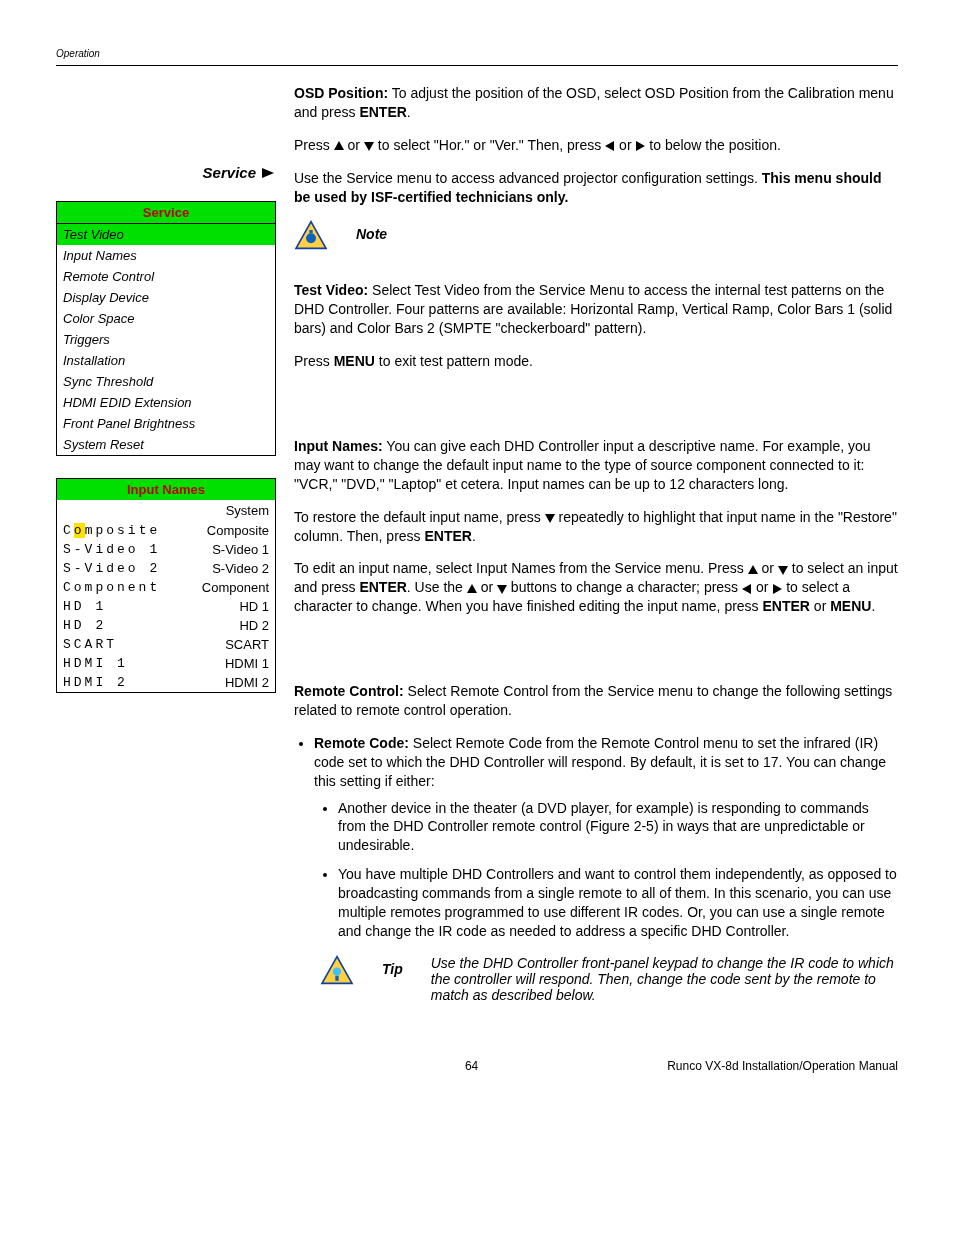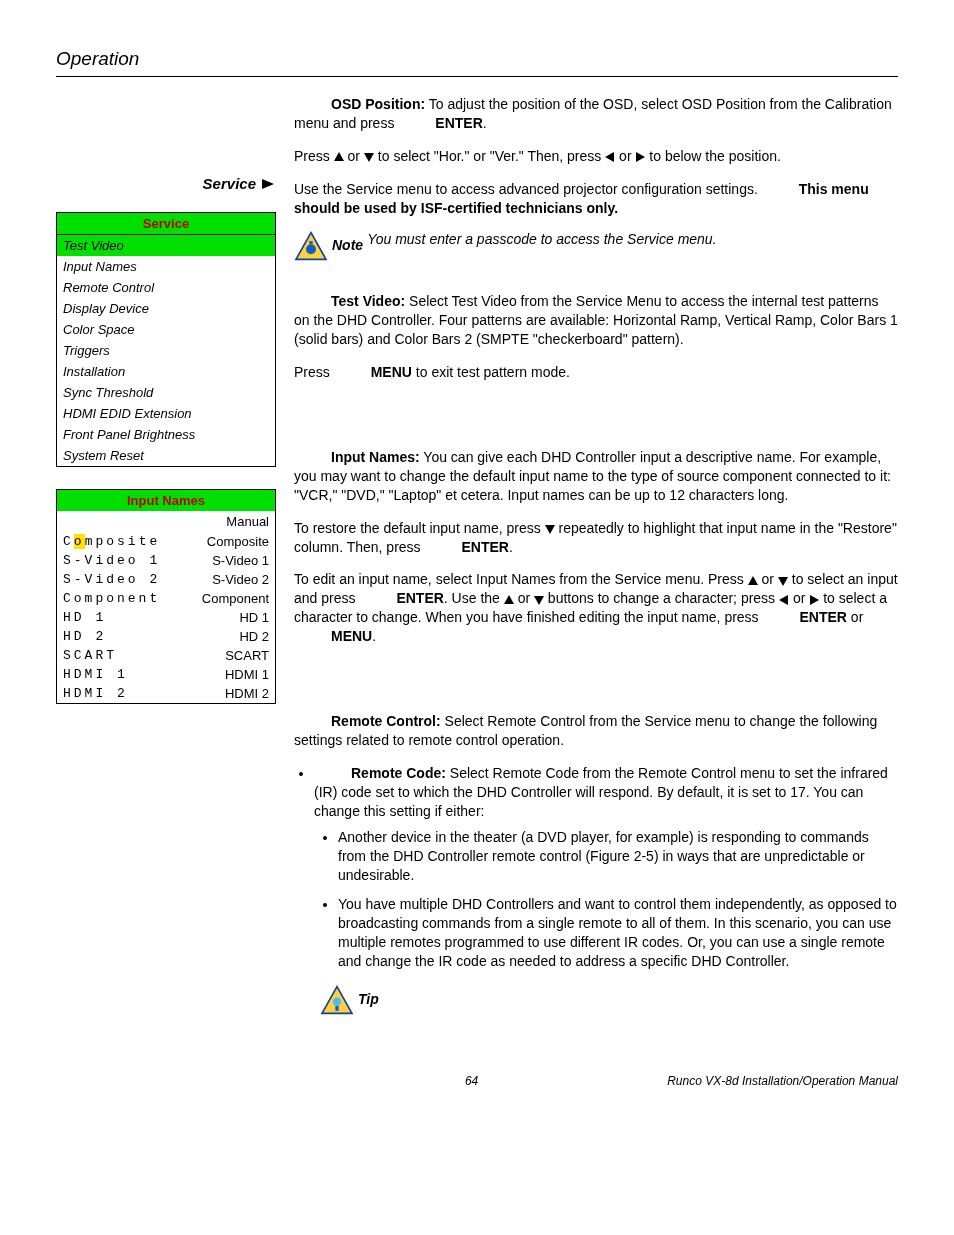--- a/index.html
+++ b/index.html
@@ -10,21 +10,21 @@
     font-size: 14px;
     color: #000;
     width: 954px;
   }
   .page {
     padding: 48px 56px 40px 56px;
     box-sizing: border-box;
   }
   .header-section {
     font-style: italic;
-    font-size: 19px;
+    font-size: 10px;
     margin-bottom: 0;
   }
   hr.rule {
     border: none;
     border-top: 1px solid #000;
     margin: 6px 0 18px 0;
   }
   .main {
     display: flex;
     gap: 18px;
@@ -34,21 +34,21 @@
     flex: 0 0 220px;
   }
   .right-col {
     flex: 1;
   }
   .para {
     margin: 0 0 14px 0;
     line-height: 1.35;
     font-size: 14px;
   }
-  .bold { font-weight: bold; margin-left: 37px; }
+  .bold { font-weight: bold; }
   .icon-tri {
     display: inline-block;
     vertical-align: middle;
   }
   .icon-tri svg { display: block; }
 
   .side-label {
     text-align: right;
     font-style: italic;
     font-weight: bold;
@@ -116,21 +116,21 @@
   }
   .inputnames-row .col-b {
     width: 80px;
     text-align: right;
     font-size: 13px;
   }
 
   .note-block {
     display: flex;
     align-items: flex-start;
-    gap: 4px;
+    gap: 28px;
     margin: 14px 0 28px 0;
   }
   .note-icon-tri {
     width: 34px; height: 30px;
   }
   .note-label {
     font-style: italic;
     font-weight: bold;
     font-size: 14px;
     padding-top: 6px;
@@ -155,21 +155,20 @@
     padding-left: 24px;
     margin: 8px 0 0 0;
   }
   ul.sub > li { margin-bottom: 10px; line-height: 1.35; }
 
   .footer {
     display: flex;
     align-items: flex-start;
     margin-top: 28px;
     font-size: 12px;
-    font-style: italic;
   }
   .footer .pnum { flex: 1; text-align: center; }
   .footer .ftitle { text-align: right; }
 
   .spacer-40 { height: 40px; }
   .spacer-12 { height: 12px; }
 </style>
 </head>
 <body>
 
@@ -205,21 +204,21 @@
             <div class="menu-item">HDMI EDID Extension</div>
             <div class="menu-item">Front Panel Brightness</div>
             <div class="menu-item">System Reset</div>
           </div>
       </div>
 
       <div class="inputnames-box">
         <div class="inputnames-title">Input Names</div>
         <div class="inputnames-head">
           <div class="col-a"></div>
-          <div class="col-b">Manual</div>
+          <div class="col-b">System</div>
         </div>
         <div id="input-rows">
             <div class="inputnames-row">
               <div class="col-a"><span>C</span><span class="cursor-char">o</span><span>mposite</span></div>
               <div class="col-b">Composite</div>
             </div>
             <div class="inputnames-row">
               <div class="col-a">S-Video 1</div>
               <div class="col-b">S-Video 1</div>
             </div>
@@ -279,21 +278,20 @@
 
       <div class="note-block">
         <span>
           <svg class="note-icon-tri" viewBox="0 0 40 36">
             <polygon points="20,2 38,34 2,34" fill="#ffd040" stroke="#1040a0" stroke-width="2"></polygon>
             <circle cx="20" cy="22" r="6" fill="#1060c0"></circle>
             <rect x="18" y="12" width="4" height="4" fill="#1060c0"></rect>
           </svg>
         </span>
         <div class="note-label">Note</div>
-        <div class="note-text">You must enter a passcode to access the Service menu.</div>
       </div>
 
       <p class="para">
         <span class="bold">Test Video:</span><span> Select Test Video from the Service Menu to access the internal test patterns on the DHD Controller. Four patterns are available: Horizontal Ramp, Vertical Ramp, Color Bars 1 (solid bars) and Color Bars 2 (SMPTE "checkerboard" pattern).</span>
       </p>
       <p class="para">
         <span>Press </span><span class="bold">MENU</span><span> to exit test pattern mode.</span>
       </p>
 
       <div class="spacer-40"></div>
@@ -344,20 +342,21 @@
 
       <div class="note-block" style="margin-left:26px;">
         <span>
           <svg class="note-icon-tri" viewBox="0 0 40 36">
             <polygon points="20,2 38,34 2,34" fill="#ffd040" stroke="#1040a0" stroke-width="2"></polygon>
             <circle cx="20" cy="20" r="5" fill="#40c0ff"></circle>
             <rect x="18" y="25" width="4" height="6" fill="#1060c0"></rect>
           </svg>
         </span>
         <div class="note-label">Tip</div>
+        <div class="note-text">Use the DHD Controller front-panel keypad to change the IR code to which the controller will respond. Then, change the code sent by the remote to match as described below.</div>
       </div>
 
     </div>
   </div>
 
   <div class="footer">
     <div style="width:220px"></div>
     <div class="pnum">64</div>
     <div class="ftitle">Runco VX-8d Installation/Operation Manual</div>
   </div>

